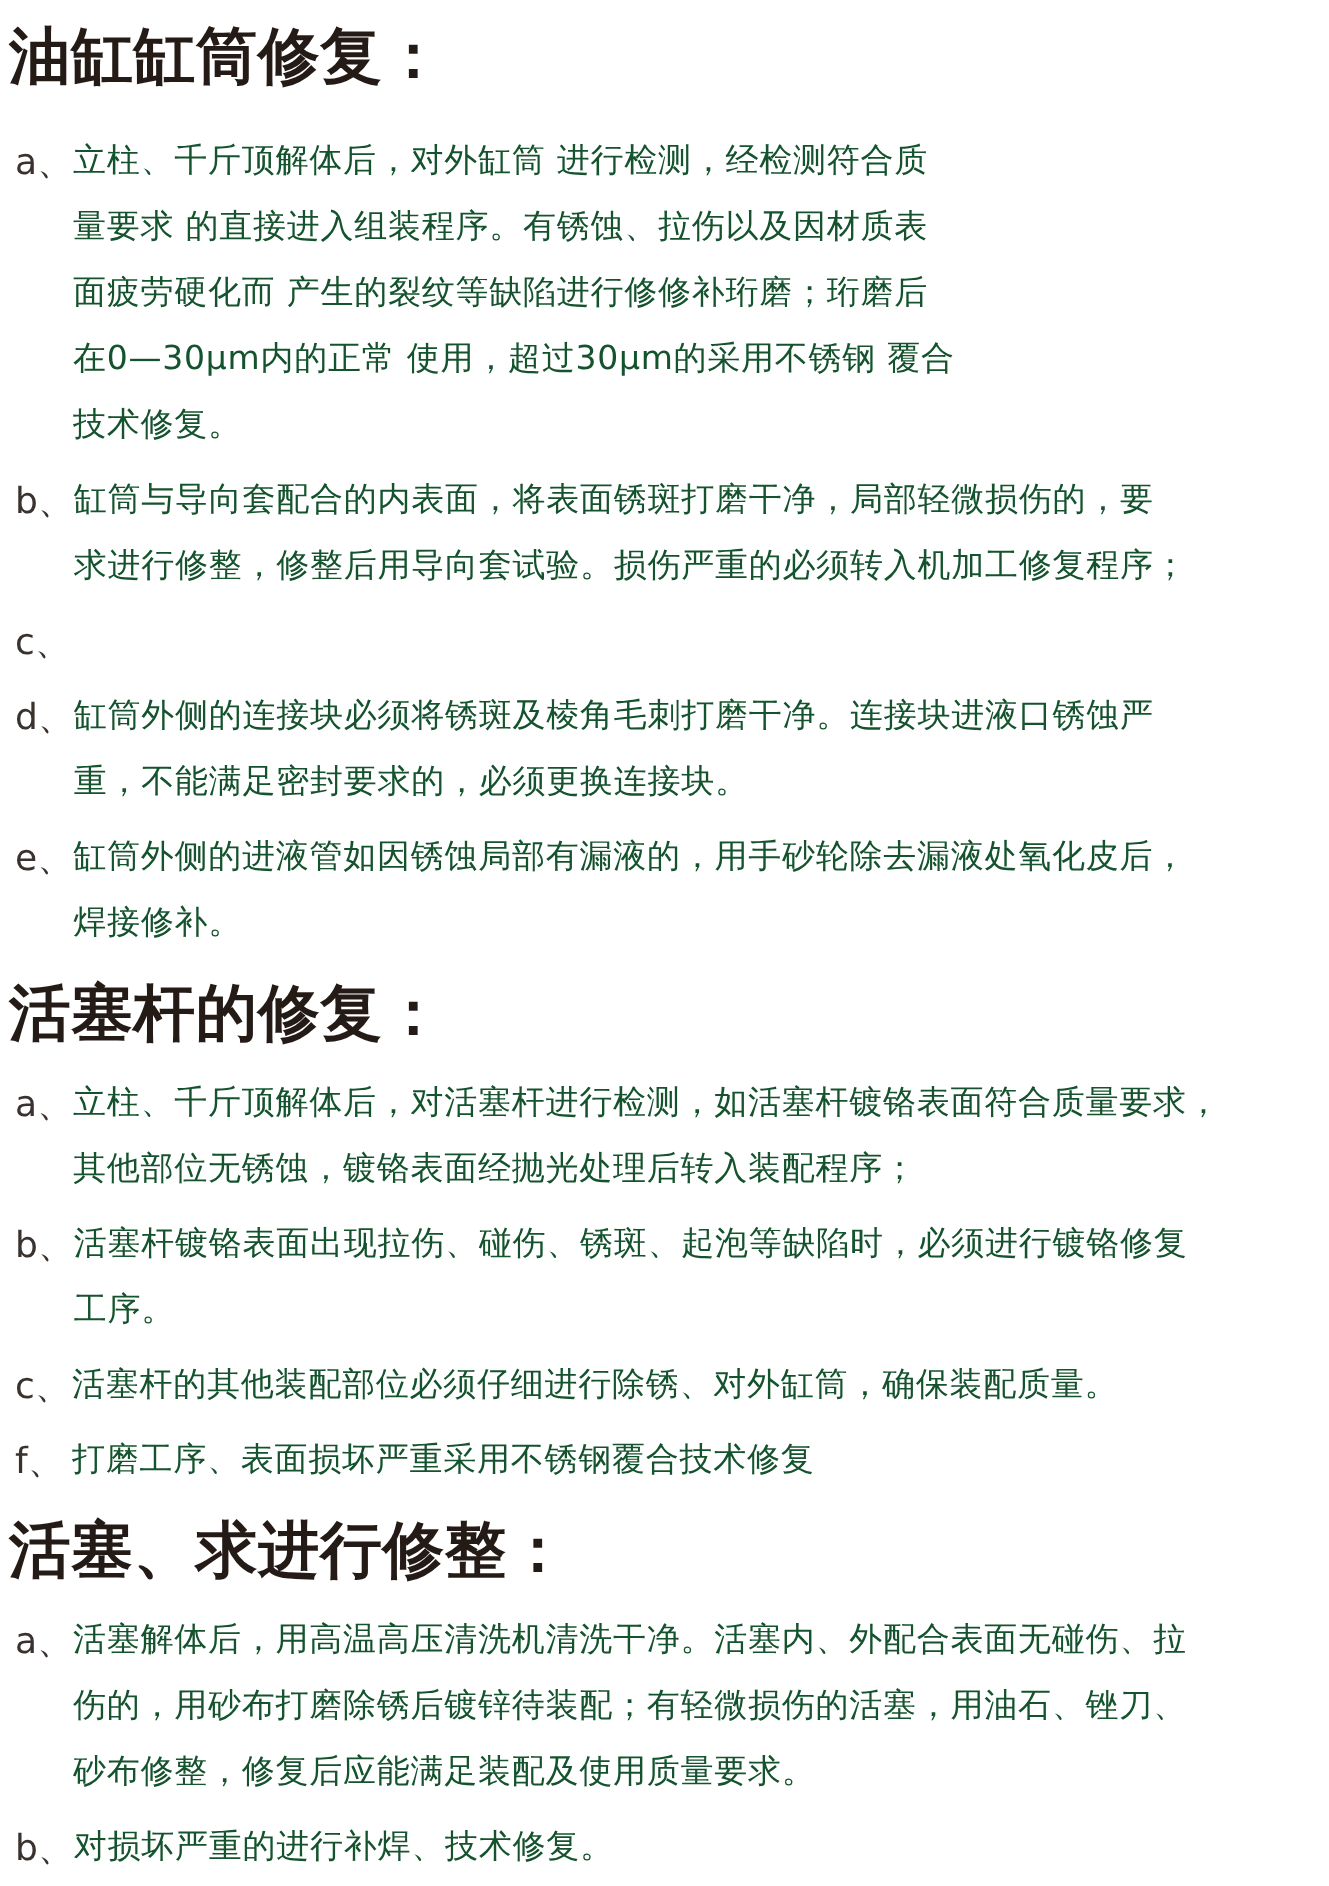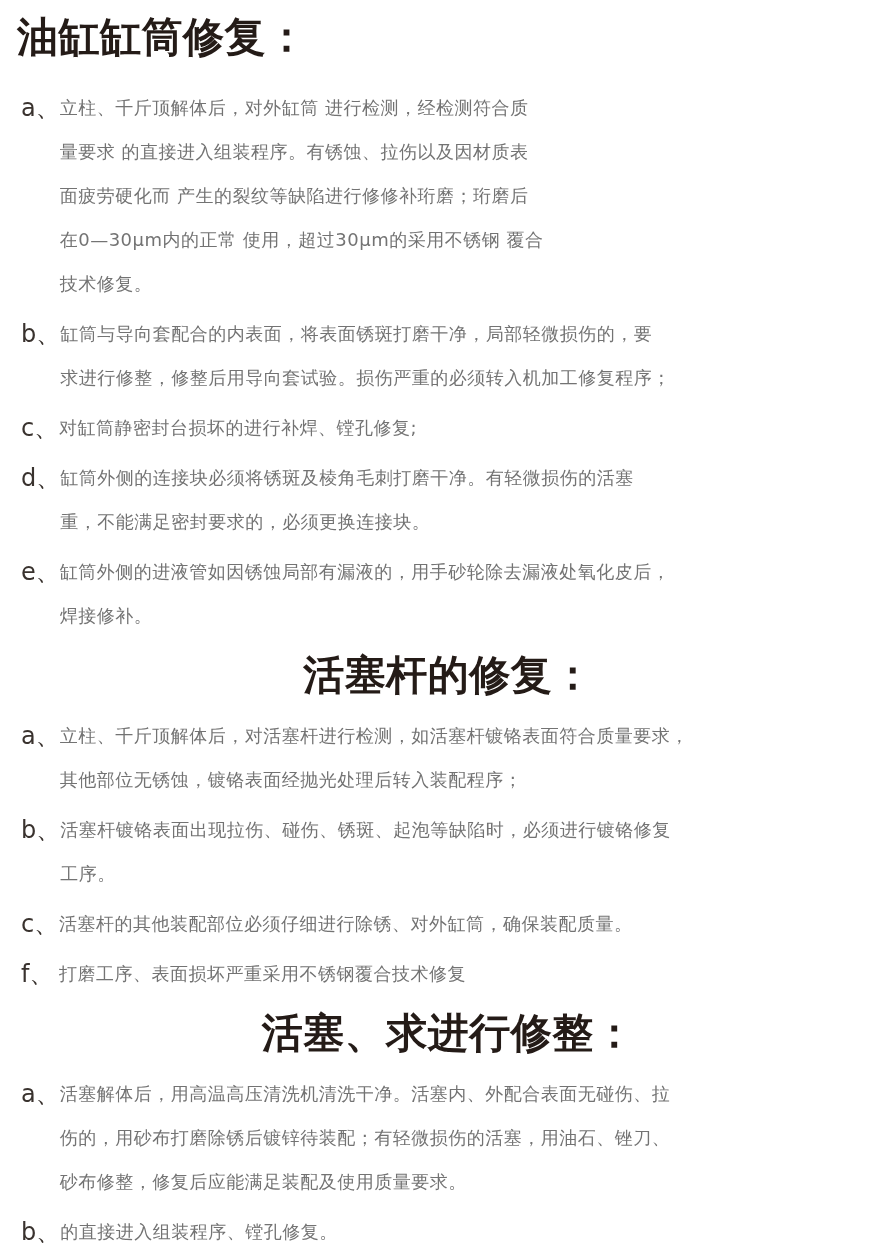--- a/index.html
+++ b/index.html
@@ -5,57 +5,56 @@
   html, body {
     margin: 0;
     padding: 0;
     background: #ffffff;
   }
   .page {
     position: relative;
     width: 886px;
     height: 1257px;
     box-sizing: border-box;
-    padding: 12px 6px 0 21px;
+    padding: 12px 6px 0 10px;
     overflow: hidden;
     background: #ffffff;
     font-family: "DejaVu Sans", sans-serif;
   }
   .section-title {
     font-size: 41px;
     line-height: 46px;
     font-weight: 900;
     color: #241b17;
     margin: 0;
     letter-spacing: 0.5px;
     white-space: pre;
   }
   .title-first {
     margin: 2px 0 26px -4px;
   }
   .title-mid {
     margin: 14px 0 16px -4px;
-    text-align: center;
   }
   .item {
     display: flex;
     align-items: flex-start;
     margin-bottom: 6px;
   }
   .item-label {
     flex: 0 0 38px;
     font-size: 24px;
     line-height: 44px;
     color: #39322e;
     white-space: pre;
   }
   .item-text {
-    font-size: 18px;
+    font-size: 22px;
     line-height: 44px;
-    color: #737373;
+    color: #14532d;
     letter-spacing: 0.5px;
     white-space: pre;
   }
 </style>
 </head>
 <body>
 
 <div class="page">
 
   <section>
@@ -69,25 +68,24 @@
 在0—30μm内的正常 使用，超过30μm的采用不锈钢 覆合
 技术修复。</span>
     </div>
     <div class="item">
       <span class="item-label">b、</span>
       <span class="item-text">缸筒与导向套配合的内表面，将表面锈斑打磨干净，局部轻微损伤的，要
 求进行修整，修整后用导向套试验。损伤严重的必须转入机加工修复程序；</span>
     </div>
     <div class="item">
       <span class="item-label">c、</span>
-      <span class="item-text">对缸筒静密封台损坏的进行补焊、镗孔修复;</span>
     </div>
     <div class="item">
       <span class="item-label">d、</span>
-      <span class="item-text">缸筒外侧的连接块必须将锈斑及棱角毛刺打磨干净。有轻微损伤的活塞
+      <span class="item-text">缸筒外侧的连接块必须将锈斑及棱角毛刺打磨干净。连接块进液口锈蚀严
 重，不能满足密封要求的，必须更换连接块。</span>
     </div>
     <div class="item">
       <span class="item-label">e、</span>
       <span class="item-text">缸筒外侧的进液管如因锈蚀局部有漏液的，用手砂轮除去漏液处氧化皮后，
 焊接修补。</span>
     </div>
   </section>
 
   <section>
@@ -117,17 +115,17 @@
     <h1 class="section-title title-mid">活塞、求进行修整：</h1>
 
     <div class="item">
       <span class="item-label">a、</span>
       <span class="item-text">活塞解体后，用高温高压清洗机清洗干净。活塞内、外配合表面无碰伤、拉
 伤的，用砂布打磨除锈后镀锌待装配；有轻微损伤的活塞，用油石、锉刀、
 砂布修整，修复后应能满足装配及使用质量要求。</span>
     </div>
     <div class="item">
       <span class="item-label">b、</span>
-      <span class="item-text">的直接进入组装程序、镗孔修复。</span>
+      <span class="item-text">对损坏严重的进行补焊、技术修复。</span>
     </div>
   </section>
 
 </div>
 
 </body></html>

